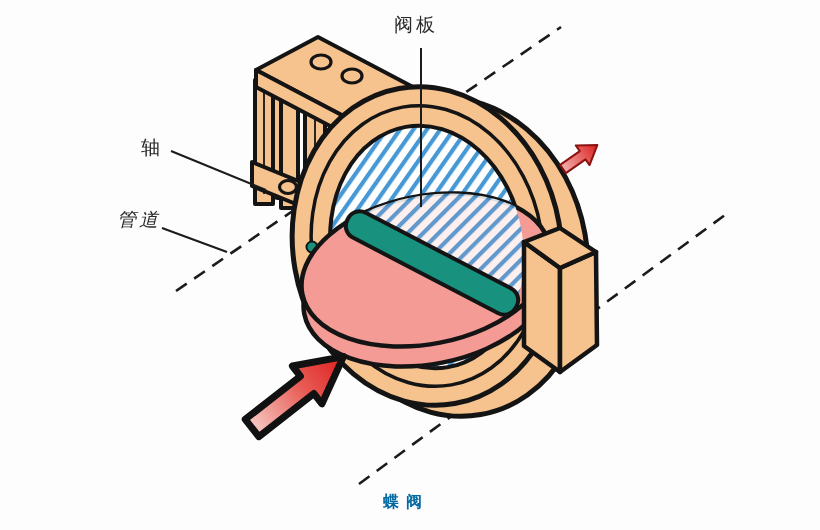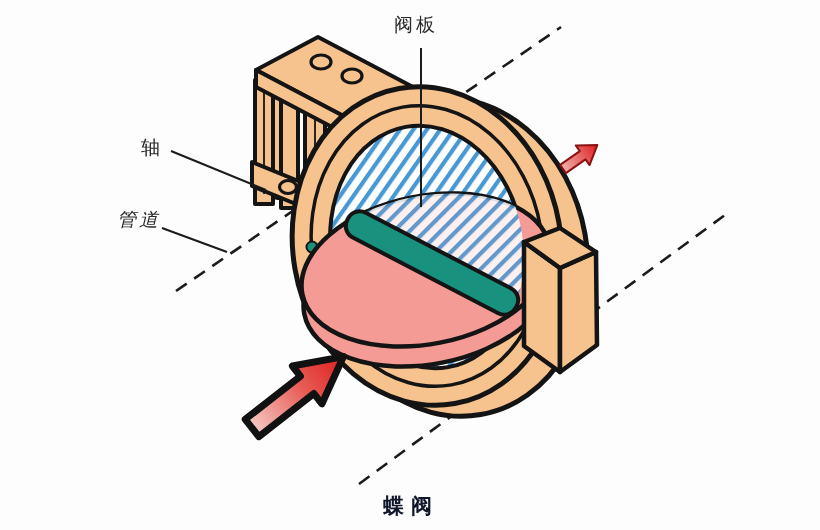--- a/index.html
+++ b/index.html
@@ -13,23 +13,23 @@
   .stage svg{position:absolute;left:0;top:0;}
   .label{
     position:absolute;
     color:#2a2a2a;
     font-size:19px;
     letter-spacing:3px;
     white-space:nowrap;
     user-select:none;
   }
   .label.title{
-    color:#0f172a;
+    color:#0369a1;
     font-weight:bold;
-    font-size:21px;
+    font-size:16px;
     letter-spacing:7px;
   }
 </style>
 </head>
 <body>
 
 <div class="stage">
 
 <svg width="820" height="530" viewBox="0 0 820 530">
   <defs>

